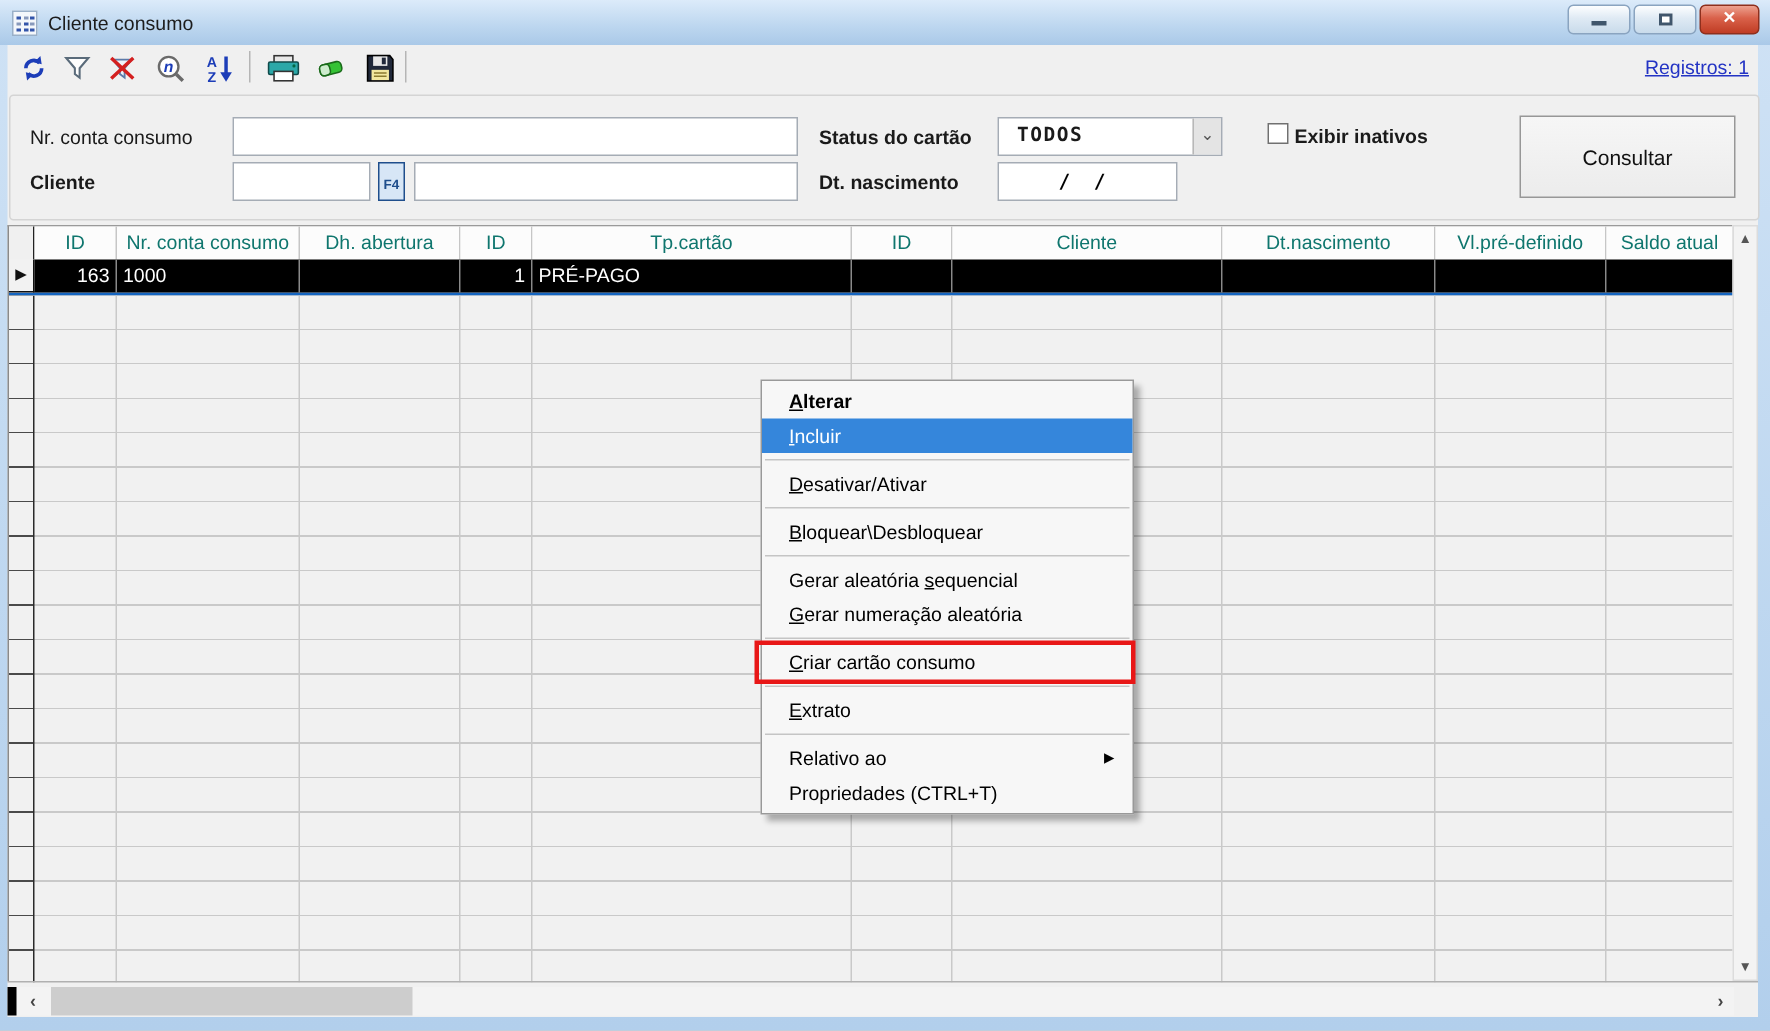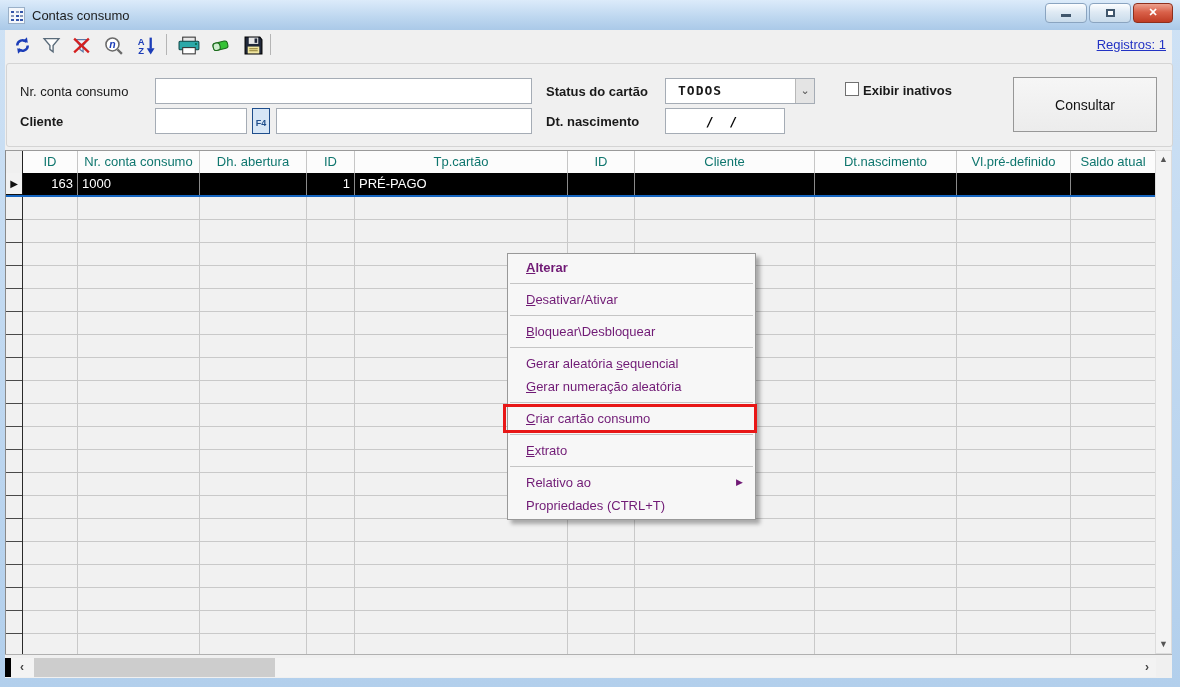--- a/index.html
+++ b/index.html
@@ -88,21 +88,21 @@
   .hscroll { position:absolute; left:5px; top:658px; width:1151px; height:19px; background:#f3f3f3; }
   .hs-black { position:absolute; left:0; top:0; width:6px; height:19px; background:#000; }
   .hs-arrow { position:absolute; top:0; width:18px; height:19px; text-align:center; line-height:18px;
               color:#444; font-size:12px; font-weight:bold; cursor:pointer; }
   .hs-thumb { position:absolute; left:29px; top:0; width:241px; height:19px; background:#cdcdcd; cursor:grab; }
 
   
   .menu { position:absolute; left:507px; top:253px; width:249px; background:#f7f7f7;
           border:1px solid #999; box-shadow:4px 4px 4px rgba(0,0,0,.3); padding:2px 0; z-index:50; }
   .mi { position:relative; height:23px; line-height:23px; padding-left:18px; font-size:13px;
-        color:#701a75; cursor:pointer; white-space:pre; }
+        color:#000000; cursor:pointer; white-space:pre; }
   .mi span { white-space:pre; }
   .mi.bold { font-weight:bold; }
   .mi.hl { background:#3586db; color:#fff; }
   .msep { height:1px; background:#c5c5c5; margin:4px 2px; }
   .mi .sub { position:absolute; right:12px; top:0; font-size:9px; }
   .redbox { position:absolute; left:-5px; right:-2px; top:-3px; bottom:-3px;
             border:3px solid #e81717; pointer-events:none; }
 
   svg { vertical-align:middle; }
 </style>
@@ -116,21 +116,21 @@
       <i style="left:2px;top:3px;"></i>
         <i style="left:7px;top:3px;background:#8899bb;"></i>
         <i style="left:11px;top:3px;"></i>
       <i style="left:2px;top:7px;background:#8899bb;"></i>
         <i style="left:7px;top:7px;"></i>
         <i style="left:11px;top:7px;background:#8899bb;"></i>
       <i style="left:2px;top:11px;"></i>
         <i style="left:7px;top:11px;"></i>
         <i style="left:11px;top:11px;"></i>
     </div>
-    <span class="title-text">Contas consumo</span>
+    <span class="title-text">Cliente consumo</span>
     <div class="capbtn min"><span class="glyph-min"></span></div>
     <div class="capbtn res"><span class="glyph-res"></span></div>
     <div class="capbtn close"><span>✕</span></div>
   </div>
 
   <div class="client"></div>
 
   <button class="toolbtn" style="left:9px;">
     <svg width="19" height="19" viewBox="0 0 18 18">
         <path d="M4 9a5 5 0 0 1 8.6-3.4" fill="none" stroke="#1c3db8" stroke-width="2.3"></path>
@@ -262,20 +262,21 @@
 
   <div class="hscroll">
     <div class="hs-black"></div>
     <div class="hs-arrow" style="left:8px;">‹</div>
     <div class="hs-thumb"></div>
     <div class="hs-arrow" style="right:0;">›</div>
   </div>
 
   <div class="menu">
     <div class="mi bold"><span></span><u>A</u><span>lterar</span></div>
+    <div class="mi hl"><span></span><u>I</u><span>ncluir</span></div>
     <div class="msep"></div>
     <div class="mi"><span></span><u>D</u><span>esativar/Ativar</span></div>
     <div class="msep"></div>
     <div class="mi"><span></span><u>B</u><span>loquear\Desbloquear</span></div>
     <div class="msep"></div>
     <div class="mi"><span>Gerar aleatória </span><u>s</u><span>equencial</span></div>
     <div class="mi"><span></span><u>G</u><span>erar numeração aleatória</span></div>
     <div class="msep"></div>
     <div class="mi"><span></span><u>C</u><span>riar cartão consumo</span>
       <div class="redbox"></div>

